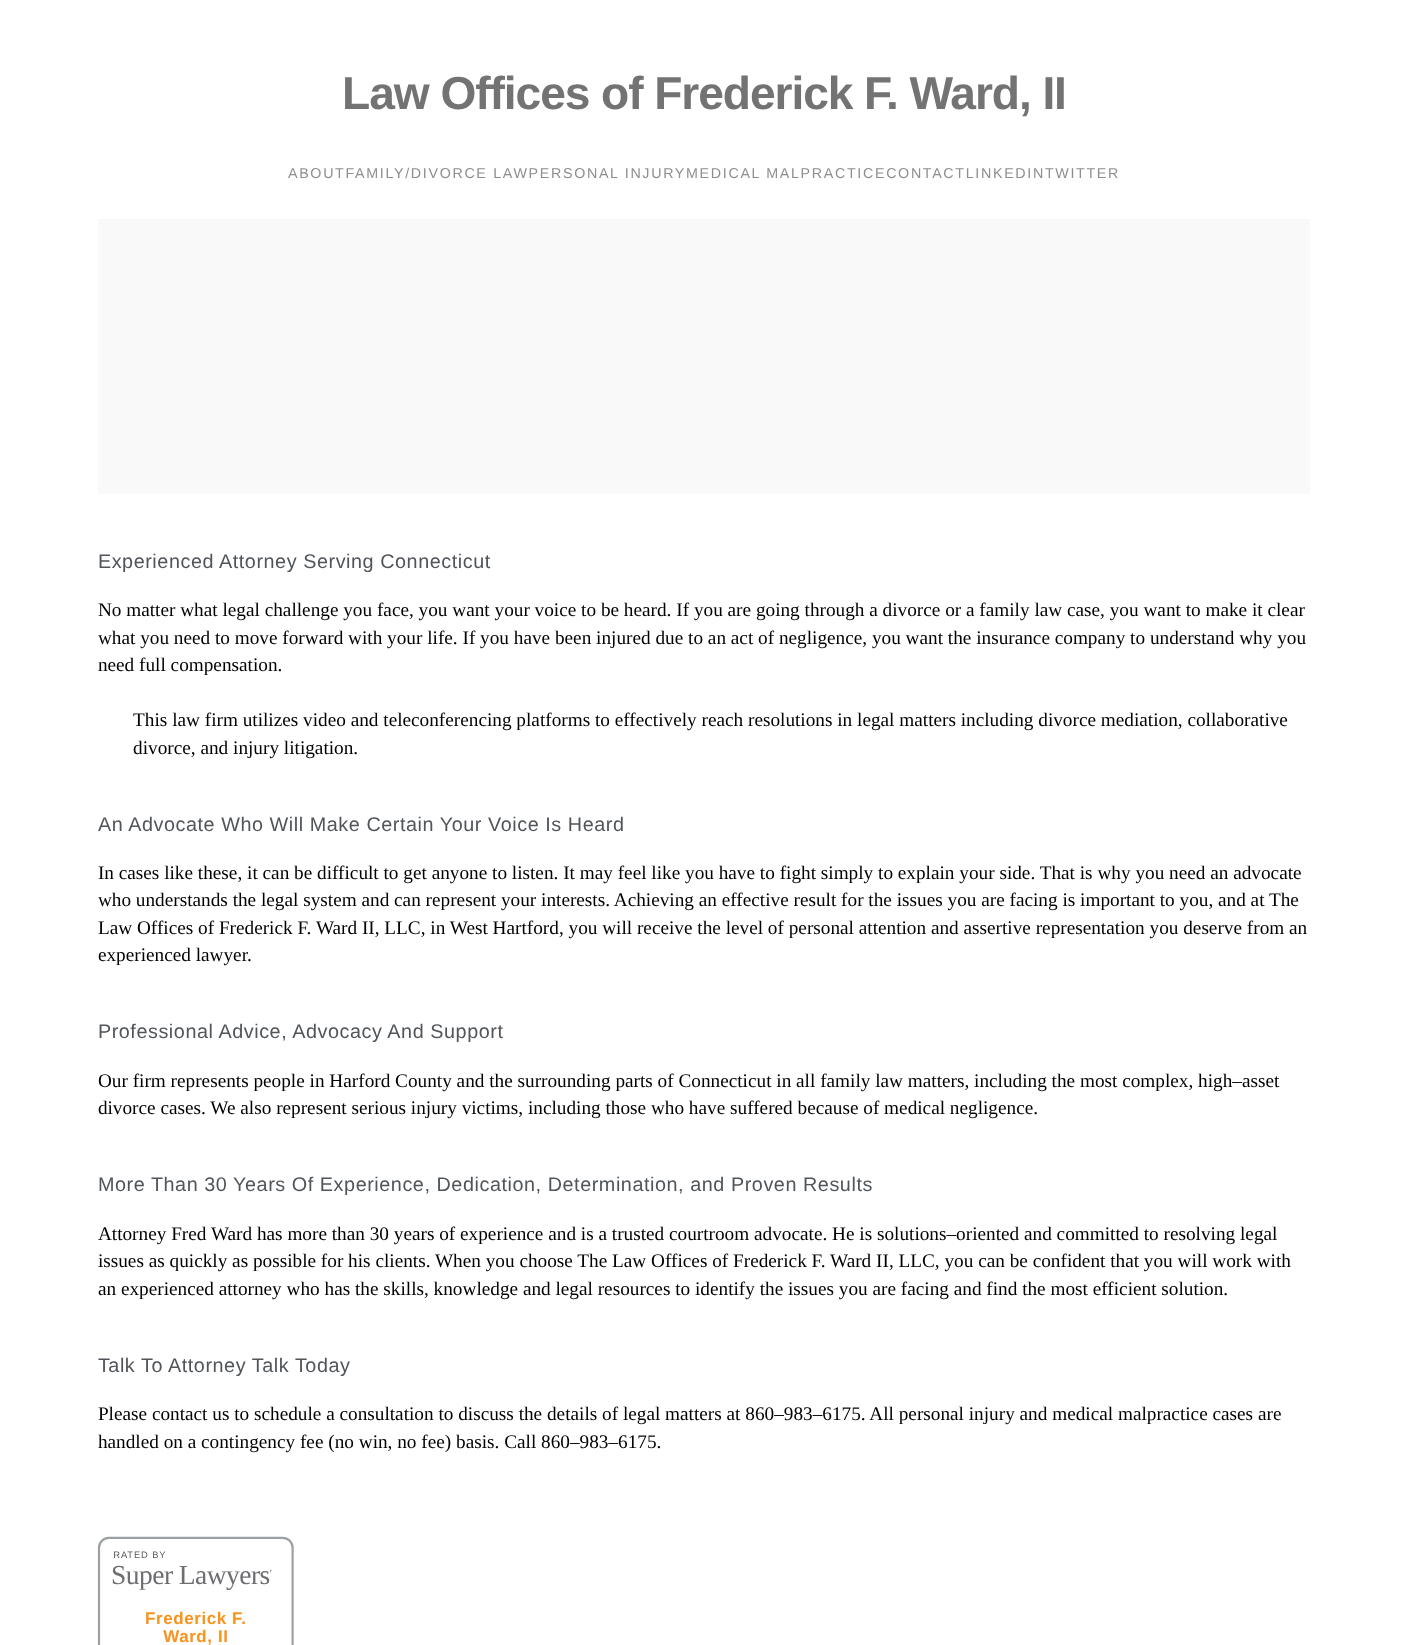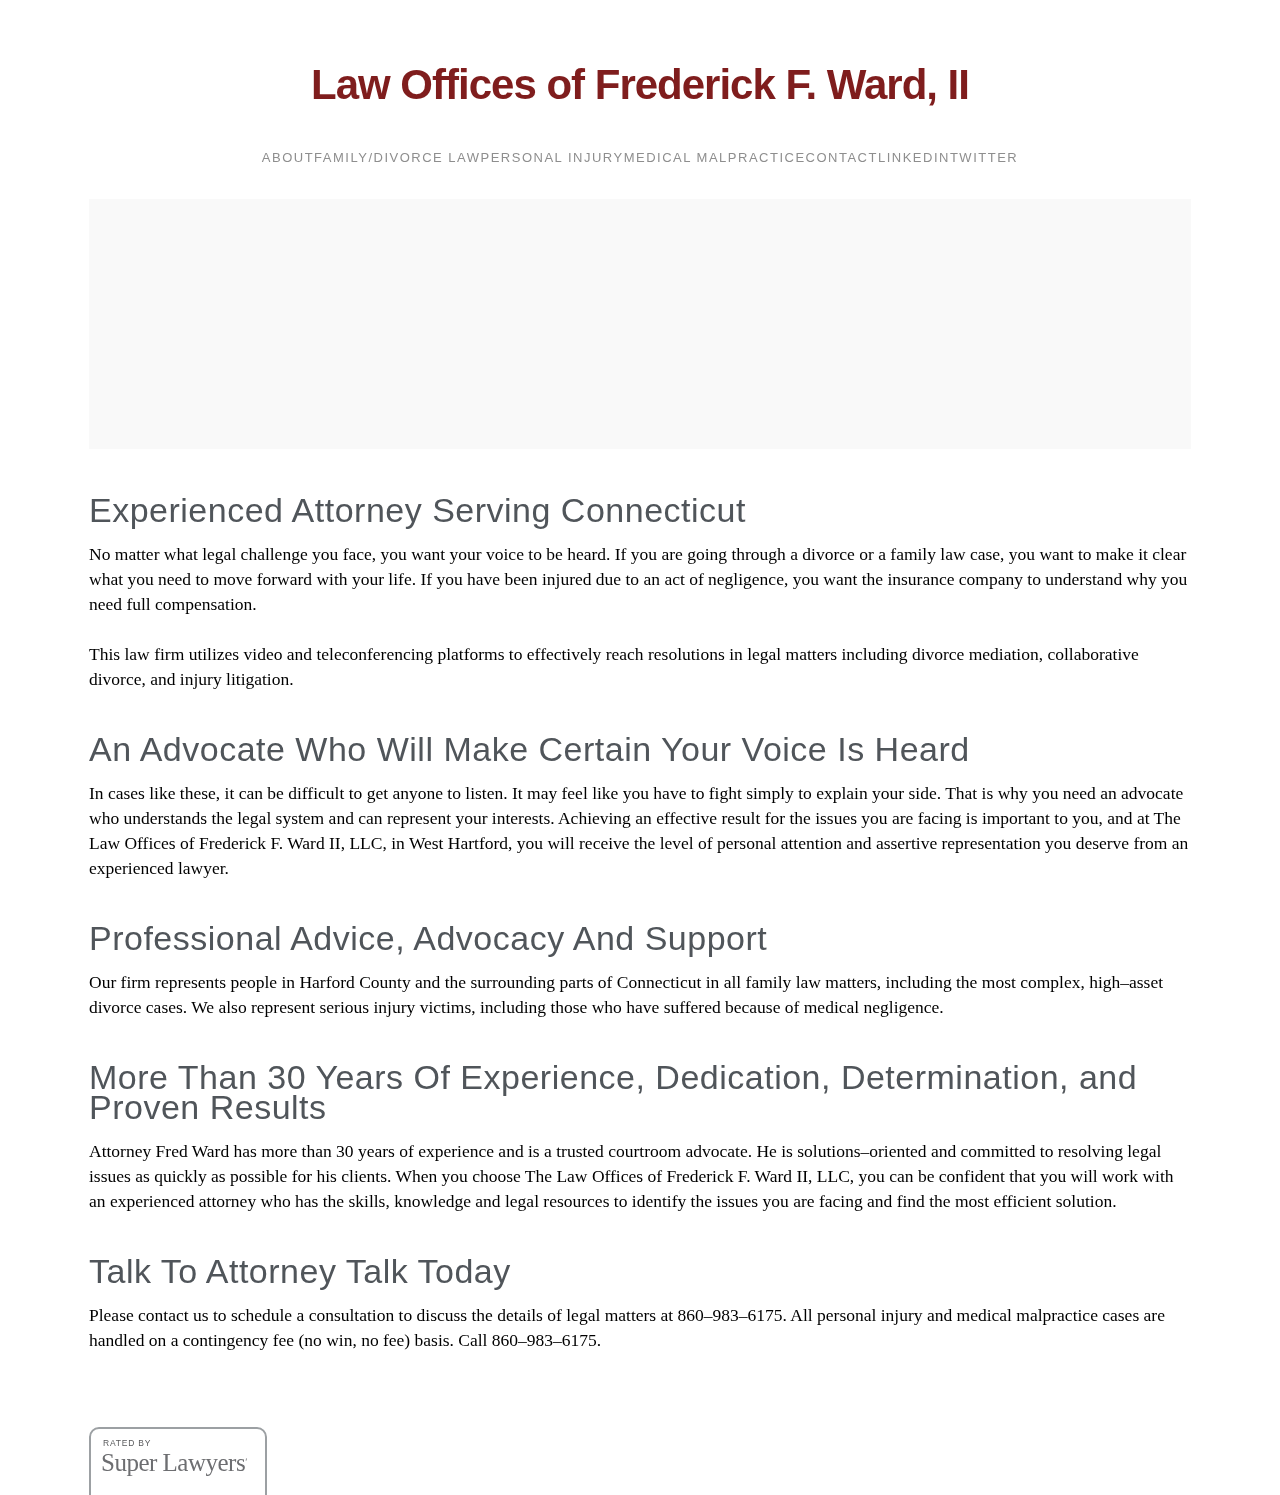--- a/index.html
+++ b/index.html
@@ -12,21 +12,21 @@
   }
   .page { width: 1280px; }
 
   
   .site-header { padding-top: 62px; text-align: center; }
   .site-title {
     font-family: "Liberation Sans", sans-serif;
     font-size: 42px;
     font-weight: 700;
     letter-spacing: -1px;
-    color: #7f1d1d;
+    color: #737373;
     line-height: 1.1;
   }
   .site-nav {
     margin-top: 42px;
     display: flex;
     justify-content: center;
     align-items: center;
   }
   .site-nav a {
     font-size: 13px;
@@ -49,33 +49,33 @@
   
   .content {
     width: 1102px;
     margin: 0 auto;
     padding-top: 4px;
   }
   .content h2 {
     margin-top: 42px;
     font-family: "Liberation Sans", sans-serif;
     font-weight: 300;
-    font-size: 34px;
+    font-size: 18px;
     line-height: 30px;
     letter-spacing: 0.5px;
     color: #50555a;
   }
   .content p {
     margin-top: 17px;
     font-family: "Liberation Serif", serif;
     font-size: 17.5px;
     line-height: 25px;
     color: #000000;
   }
-  .content p + p { margin-top: 25px; }
+  .content p + p { margin-top: 25px; margin-left: 32px; }
 
   
   .badge-wrap { width: 1102px; margin: 74px auto 0 auto; padding-bottom: 52px; }
   .sl-badge {
     width: 178px;
     border: 2px solid #9ca0a3;
     border-radius: 10px;
     background: #ffffff;
     overflow: hidden;
     cursor: pointer;

